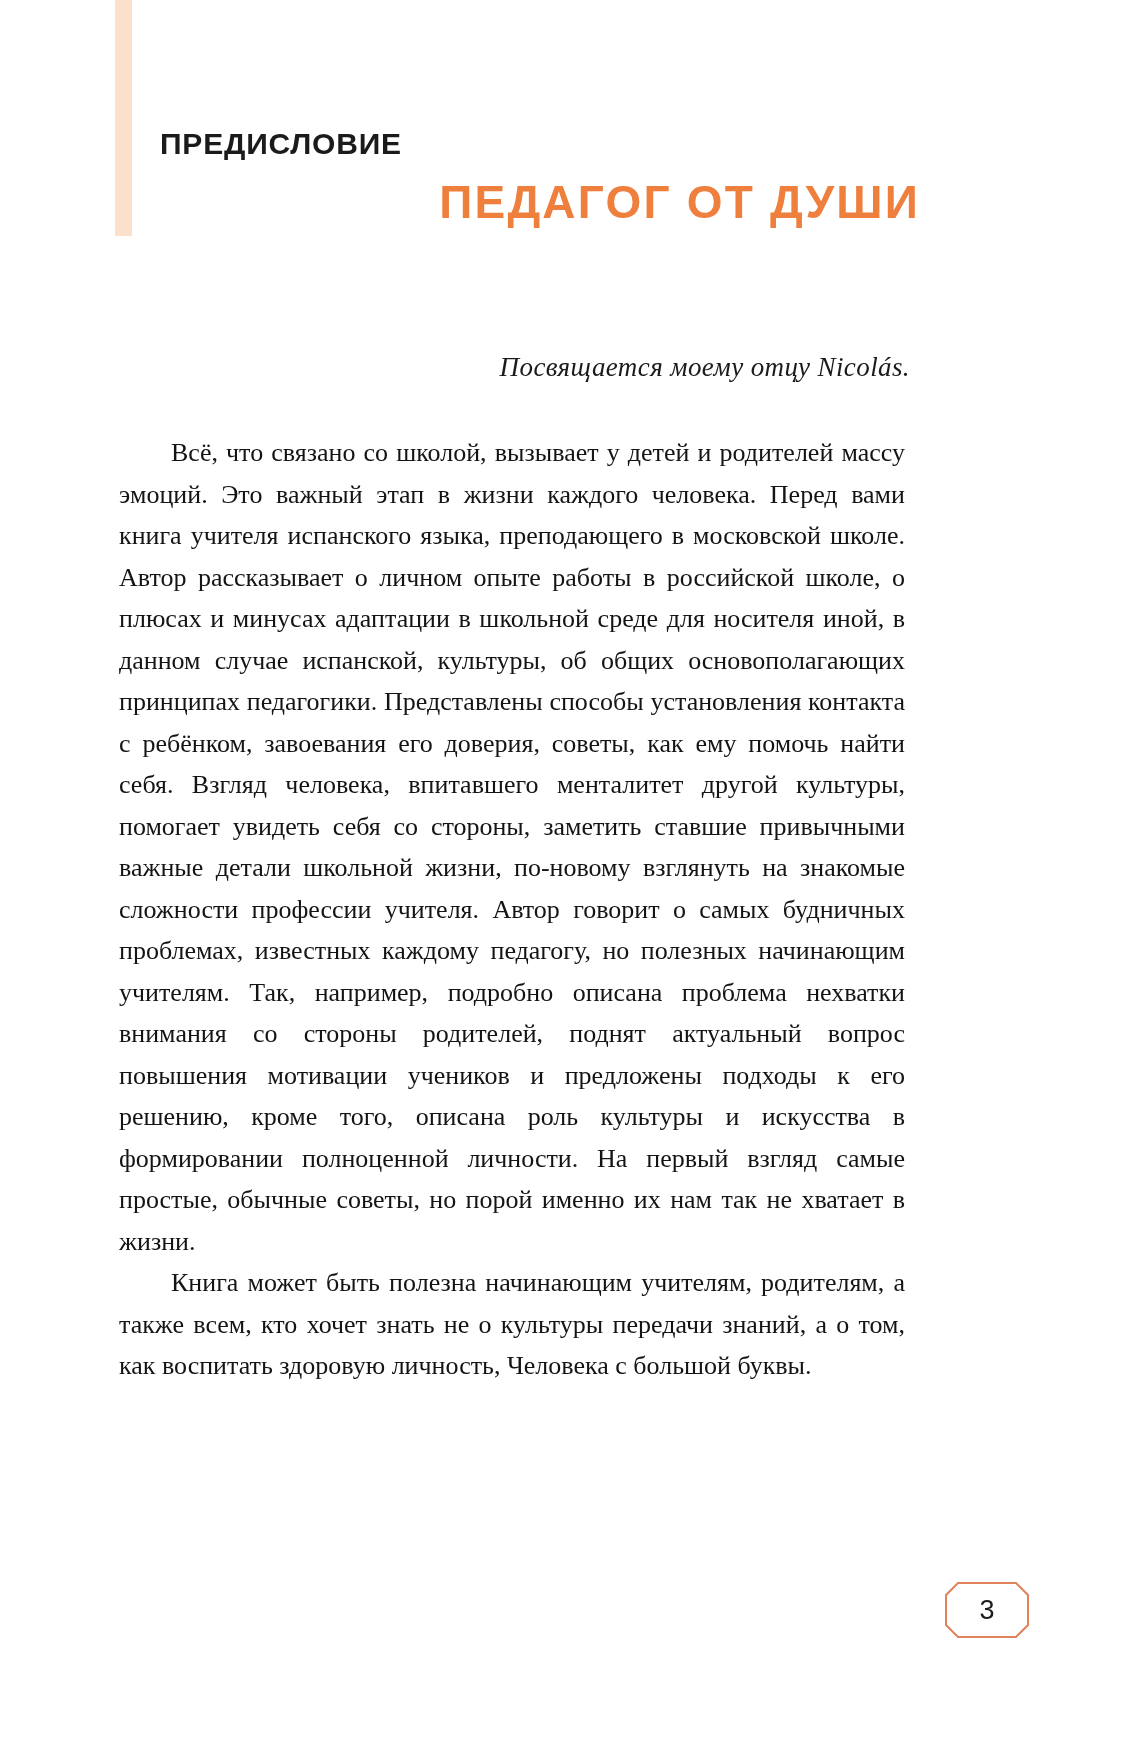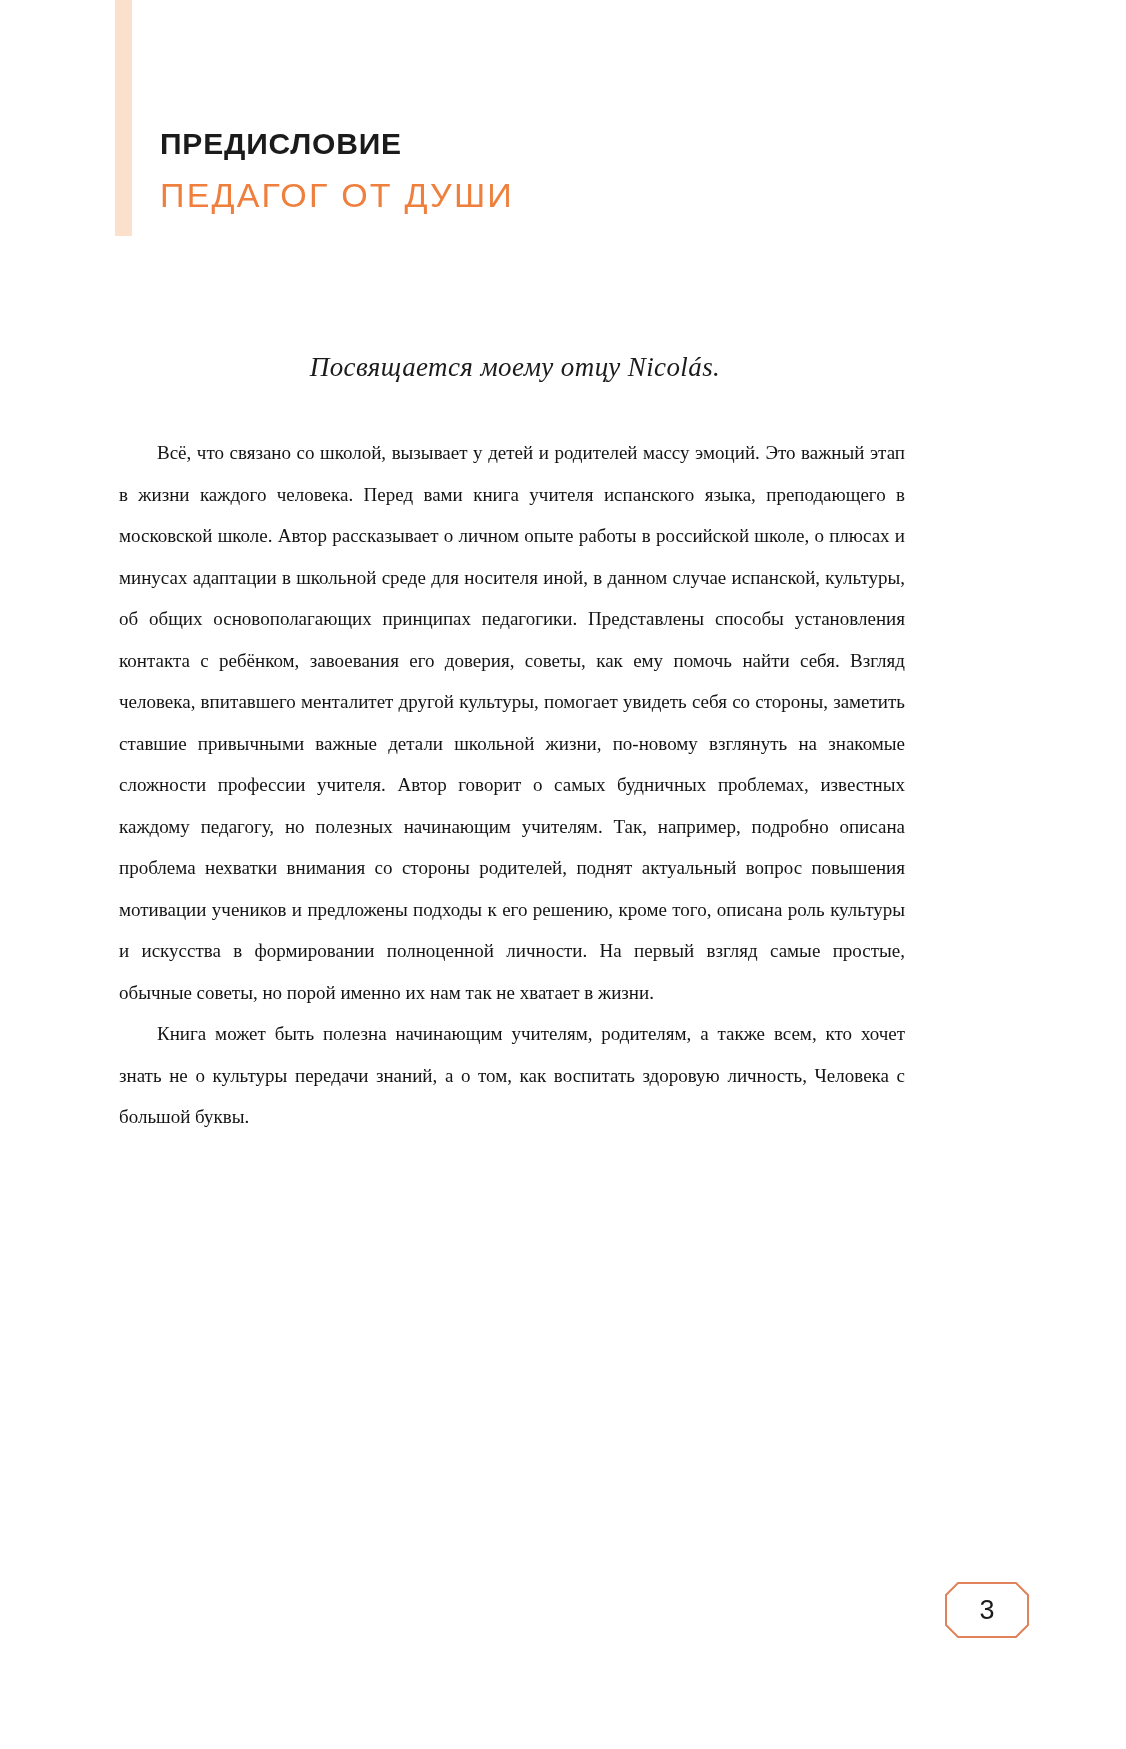--- a/index.html
+++ b/index.html
@@ -46,49 +46,50 @@
     font-size: 30px;
     letter-spacing: 0.8px;
     color: #1b1b1b;
     line-height: 1.18;
     margin: 0;
     white-space: nowrap;
   }
 
   .chapter-title {
     font-family: "Liberation Sans", "DejaVu Sans", sans-serif;
-    font-weight: normal;
-    font-size: 34px;
+    font-weight: bold;
+    font-size: 46px;
     letter-spacing: 2.2px;
     color: #ef7f3d;
     line-height: 1.2;
     margin: 14px 0 0 0;
     white-space: nowrap;
+    text-align: right;
   }
 
   .dedication {
     position: absolute;
     left: 100px;
     top: 352px;
     width: 790px;
-    text-align: center;
+    text-align: right;
     font-family: "Liberation Serif", "DejaVu Serif", serif;
     font-style: italic;
     font-size: 27px;
     color: #1b1b1b;
     letter-spacing: 0.4px;
   }
 
   .body-text {
     position: absolute;
     left: 99px;
     top: 432px;
     width: 786px;
     font-family: "Liberation Serif", "DejaVu Serif", serif;
-    font-size: 19px;
+    font-size: 26px;
     line-height: 41.5px;
     color: #141414;
     text-align: justify;
     text-justify: inter-word;
     hyphens: manual;
   }
 
   .body-text p {
     margin: 0;
     text-indent: 2.0em;

